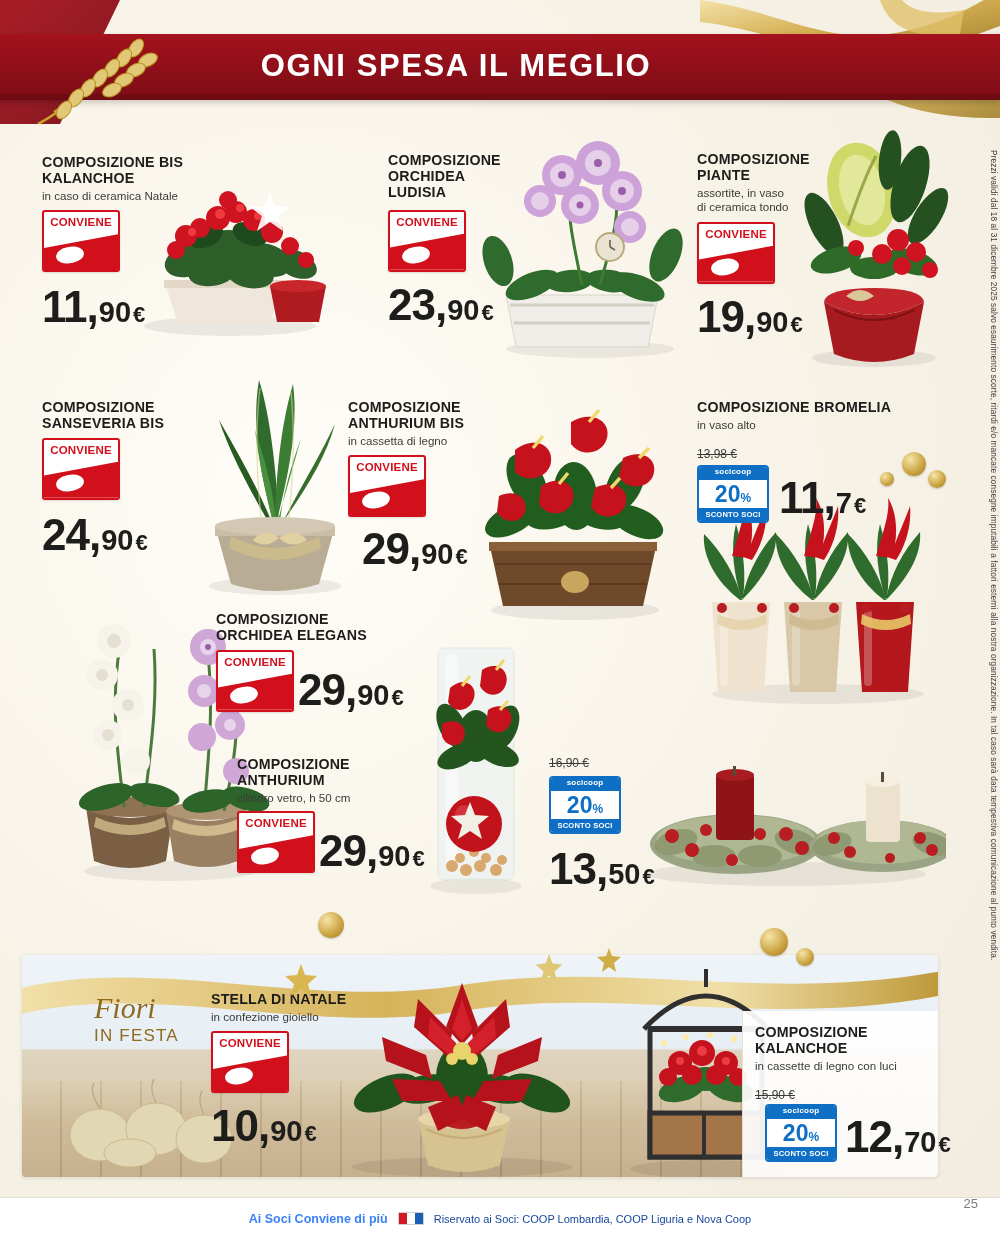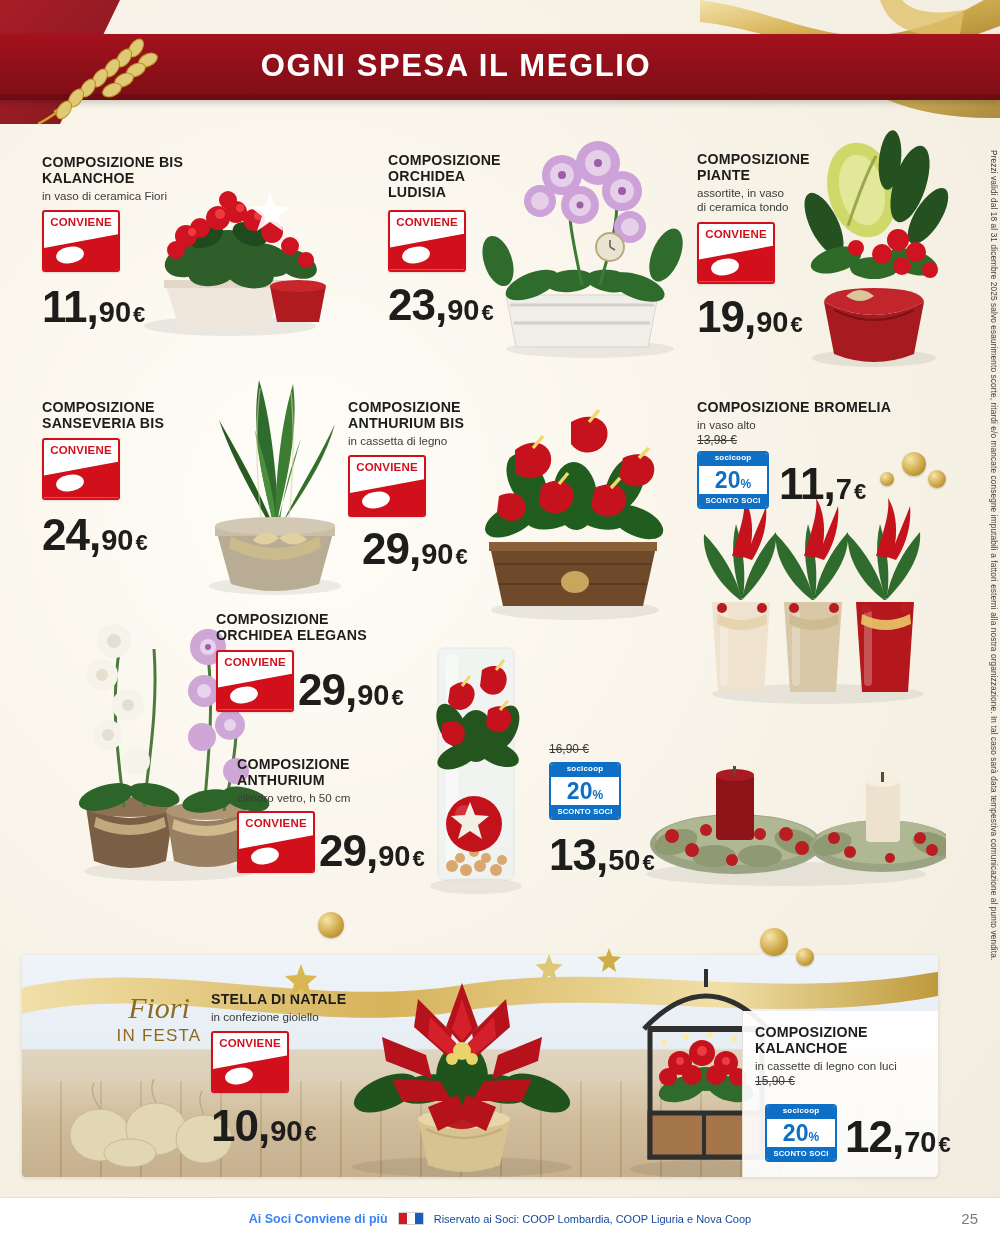--- a/index.html
+++ b/index.html
@@ -62,33 +62,33 @@
     display:flex; align-items:center; justify-content:center; gap:10px;
   }
   .footer-strong{ color:#3b82f6; font-weight:bold; font-size:12.5px; }
   .footer-flag{
     width:26px; height:13px; border-radius:1px;
     background:linear-gradient(90deg,#d21a22 0 34%, #ffffff 34% 66%, #1a5fb4 66% 100%);
     border:1px solid #cfcfcf;
   }
   .footer-text{ color:#16479d; font-size:11px; }
   .page-num{
-    position:absolute; right:22px; bottom:12px; color:#7b7b7b; font-size:15px;
+    position:absolute; right:22px; bottom:28px; color:#7b7b7b; font-size:13px;
   }
   
   .blk{ position:absolute; }
   .p-name{
     font-weight:bold; color:#1d1d1b; font-size:14.2px; line-height:1.12;
     letter-spacing:.2px; text-transform:uppercase;
   }
   .p-desc{
     color:#3b3b39; font-size:11.6px; line-height:1.25; margin-top:2px;
   }
   .p-old{
-    color:#3b3b39; font-size:12px; margin-top:1px; text-decoration:line-through;
+    color:#3b3b39; font-size:12px; margin-top:15px; text-decoration:line-through;
   }
   
   .conviene{
     width:78px; height:62px; background:#fff; border:2px solid #d2101b;
     border-radius:3px; margin-top:7px; position:relative; overflow:hidden;
     box-shadow:0 1px 2px rgba(0,0,0,.12);
   }
   .conviene .cv-txt{
     position:absolute; left:0; right:0; top:4px; text-align:center;
     color:#d2101b; font-weight:bold; font-size:11.5px; letter-spacing:.2px;
@@ -146,21 +146,21 @@
     background:linear-gradient(180deg,#d8c7a8 0%, #c8b28c 40%, #bda37c 100%);
   }
   .festa-wood:before{
     content:""; position:absolute; inset:0;
     background:repeating-linear-gradient(90deg, rgba(255,255,255,.14) 0 38px, rgba(0,0,0,.05) 38px 40px);
   }
   .festa-gold-wave{
     position:absolute; left:-20px; top:-14px; width:960px; height:90px;
   }
   .fiori-logo{
-    position:absolute; left:62px; top:38px; width:150px; text-align:center;
+    position:absolute; left:72px; top:38px; width:150px; 
   }
   .fiori-logo .f1{
     font-family:"Liberation Serif", serif; font-style:italic; font-size:30px;
     color:#8e6a1e; line-height:1;
   }
   .fiori-logo .f2{
     font-size:17px; color:#8e6a1e; letter-spacing:1.2px; margin-top:3px;
   }
   
   .kal-card{
@@ -266,21 +266,21 @@
         <circle cx="138" cy="76" r="4"></circle>
           <circle cx="72" cy="92" r="4"></circle>
       </g>
 
       <path d="M150 52 l5 14 15 1 -12 9 5 15 -13 -9 -13 9 5 -15 -12 -9 15 -1z" fill="#fff" opacity=".9"></path>
     </svg>
   </div>
   <div class="blk" style="left:42px; top:155px; width:190px;">
     <div class="p-name" style="white-space:pre-line">COMPOSIZIONE BIS
 KALANCHOE</div>
-    <div class="p-desc">in vaso di ceramica Fiori</div>
+    <div class="p-desc">in caso di ceramica Natale</div>
     <div class="conviene">
       <div class="cv-txt">CONVIENE</div>
       <div class="cv-swoosh"></div>
       <div class="cv-hole"></div>
     </div>
     <div class="price" style="margin-top:6px;">
       <span class="int">11</span>
       <span class="com">,</span>
       <span class="dec">90</span>
       <span class="eur">€</span>

